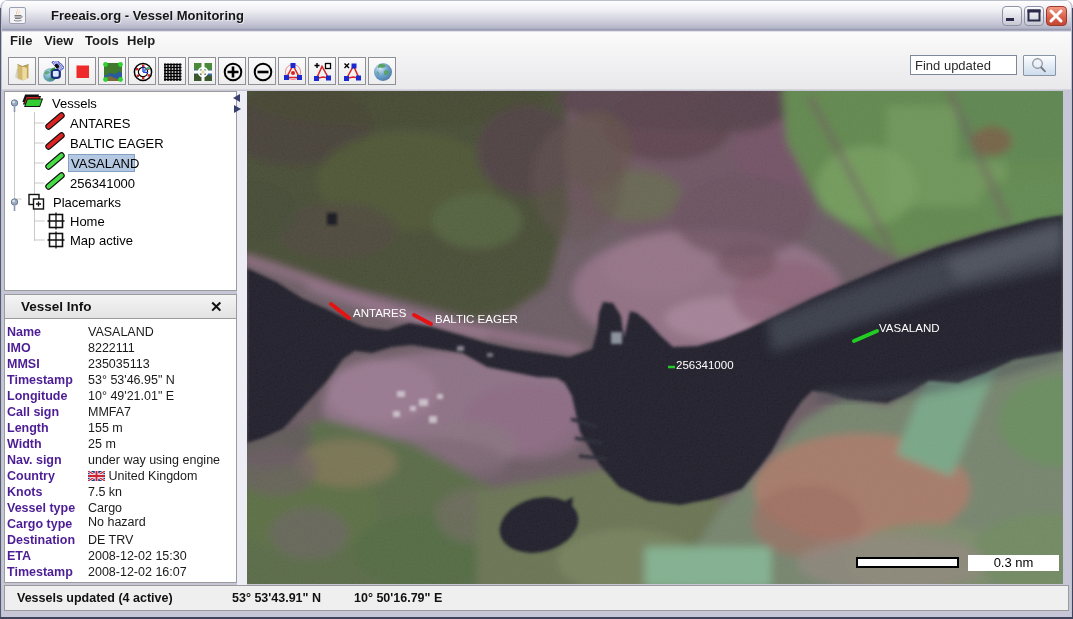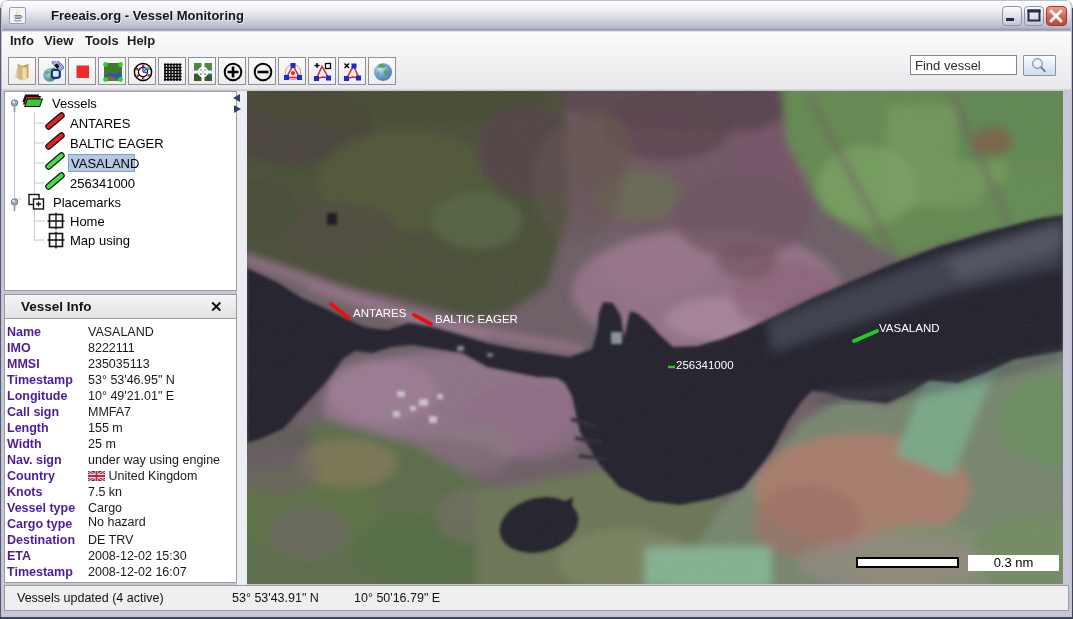--- a/index.html
+++ b/index.html
@@ -56,21 +56,21 @@
 .vv { position:absolute; left:83px; font-size:12.5px; color:#1a1a1a; white-space:nowrap; }
 
 #map { position:absolute; left:247px; top:91px; width:816px; height:493px; background:#6a5a64; border-right:2px solid #eef0f4; }
 #map svg { position:absolute; left:0; top:0; }
 #scalebar { position:absolute; left:609px; top:466px; width:103px; height:11px; background:#fff; border:2px solid #000; }
 #scaletxt { position:absolute; left:721px; top:464px; width:91px; height:16px; background:#fff; color:#000;
   font-size:13px; text-align:center; }
 
 #status { position:absolute; left:4px; top:585px; width:1065px; height:26px; background:#efefef;
   border:1px solid #9b9b9b; }
-.st { position:absolute; top:5px; font-size:12.5px; font-weight:normal; color:#111; }
+.st { position:absolute; top:5px; font-size:12.5px; font-weight:bold; color:#111; }
 </style>
 </head>
 <body>
 <div id="win">
   <div id="frL" class="fr"></div>
     <div id="frR" class="fr"></div>
     <div id="frB" class="fr"></div>
   <div id="title">
     <div id="jicon">
       <svg width="15" height="15" viewBox="0 0 15 15">
@@ -87,21 +87,21 @@
         </svg></div>
     <div id="bmax" class="wbtn"><svg width="18" height="18" viewBox="0 0 18 18">
           <rect x="3.5" y="3.5" width="11" height="10" fill="none" stroke="#2a2a4a" stroke-width="2"></rect>
           <rect x="2.5" y="2.5" width="13" height="3" fill="#2a2a4a"></rect>
         </svg></div>
     <div id="bclose" class="wbtn"><svg width="19" height="18" viewBox="0 0 19 18">
           <path d="M4 4 L14 14 M14 4 L4 14" stroke="#fff" stroke-width="3" stroke-linecap="round"></path>
         </svg></div>
   </div>
   <div id="menubar">
-    <span class="mitem" style="left:8px">Info</span>
+    <span class="mitem" style="left:8px">File</span>
     <span class="mitem" style="left:42px">View</span>
     <span class="mitem" style="left:83px">Tools</span>
     <span class="mitem" style="left:125px">Help</span>
   </div>
   <div id="toolbar">
     <div class="tbtn" style="left:6px">
         <svg width="22" height="22" viewBox="0 0 22 22">
       <path d="M3 16 L8 19.5 L9 10 L5 7 Z" fill="#cccccc" opacity="0.8"></path>
       <path d="M5.5 3.5 L10.5 5.5 L10.5 19.5 L5.5 17 Z" fill="#d2b96e"></path>
       <path d="M10.5 5.5 L16.5 3.5 L16.5 17 L10.5 19.5 Z" fill="#c3a758"></path>
@@ -239,21 +239,21 @@
               <stop offset="0.45" stop-color="#6fa3cc"></stop>
               <stop offset="1" stop-color="#3a6a9a"></stop>
       </radialGradient>
           </defs>
       <circle cx="11" cy="11" r="9" fill="url(#gl)"></circle>
       <path d="M7 3.5 c3 -1 6 0 7 1.5 c-2 2 -4 2 -6 1.5 c-2 1 -3 .5 -1 -3 Z" fill="#4a9a4a" opacity="0.85"></path>
       <path d="M13 9 c2.5 0 4 1 4.5 2.5 c-1.5 2 -3.5 3 -5 2.5 c-1 -1.5 -1 -3.5 .5 -5 Z" fill="#55a055" opacity="0.8"></path>
       <path d="M5 10 c1.5 .5 2.5 2 2 4 c-1.5 -.5 -2.5 -2 -2 -4 Z" fill="#55a055" opacity="0.7"></path>
     </svg>
       </div>
-    <div id="findbox">Find vessel</div>
+    <div id="findbox">Find updated</div>
     <div id="findbtn"><svg width="31" height="19" viewBox="0 0 31 19">
       <circle cx="13.5" cy="7.5" r="4.6" fill="none" stroke="#8a9099" stroke-width="1.6"></circle>
       <circle cx="13.5" cy="7.5" r="4.6" fill="#eef4fa" opacity="0.5"></circle>
       <path d="M16.8 11 L21.5 15.8" stroke="#707880" stroke-width="1.8"></path>
     </svg></div>
   </div>
   <div id="tree">
     <svg width="231" height="198" viewBox="0 0 231 198">
       <g stroke="#c8c8c8" stroke-width="1">
         <path d="M9.5 16 V107"></path>
@@ -296,21 +296,21 @@
         <rect x="44.5" y="141.5" width="13" height="13" stroke-width="1.6" fill="#fff"></rect>
         <path d="M51 139.5 v17 M42.5 148 h17" stroke-width="1.3"></path>
       </g>
     </svg>
     <span class="trow" style="left:47px;top:4px">Vessels</span>
     <span class="trow" style="left:65px;top:24px">ANTARES</span>
     <span class="trow" style="left:65px;top:44px">BALTIC EAGER</span>
     <span class="trow" style="left:65px;top:84px">256341000</span>
     <span class="trow" style="left:48px;top:103px">Placemarks</span>
     <span class="trow" style="left:65px;top:122px">Home</span>
-    <span class="trow" style="left:65px;top:141px">Map using</span>
+    <span class="trow" style="left:65px;top:141px">Map active</span>
   </div>
   <div id="vsel">
       <span style="position:absolute;left:2px;top:1px;font-size:13px">VASALAND</span>
     </div>
   <div id="divider"></div>
 <svg style="position:absolute;left:229px;top:94px" width="13" height="21" viewBox="0 0 13 21">
   <polygon points="11,0 11,8 4,4" fill="#39406e"></polygon>
   <polygon points="5,11 5,19 12,15" fill="#39406e"></polygon>
 </svg>
   <div id="vih">

